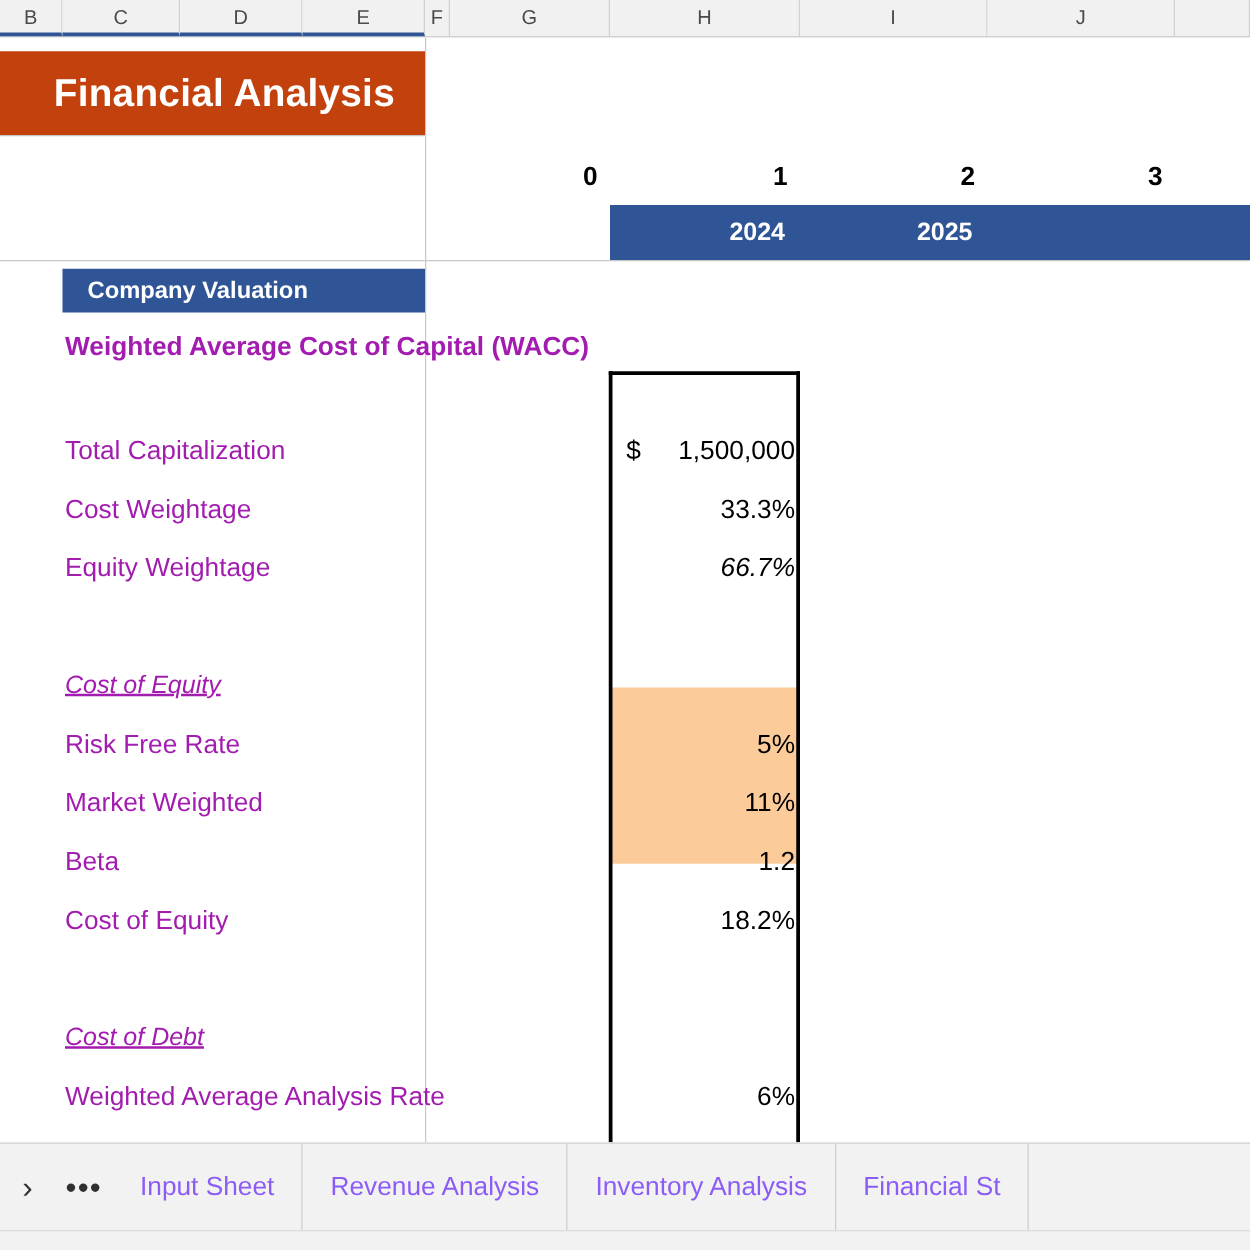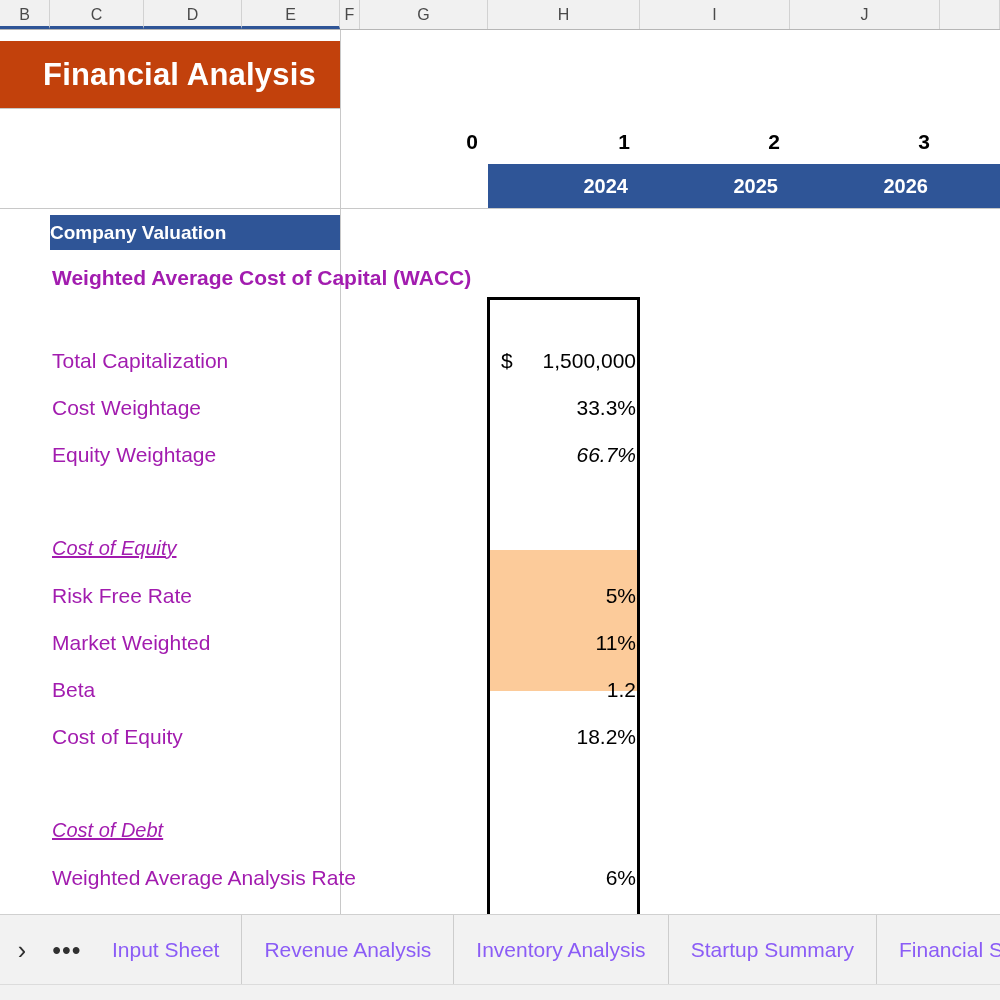--- a/index.html
+++ b/index.html
@@ -134,21 +134,21 @@
     left: 50px; top: 185px;
     width: 290px; height: 35px;
     background: #2f5597;
     display: flex;
     align-items: center;
   }
   .section-banner .section-text {
     color: #ffffff;
     font-size: 19px;
     font-weight: bold;
-    padding-left: 0;
+    padding-left: 20px;
     white-space: nowrap;
     font-family: "Liberation Sans", sans-serif;
   }
 
   
   .row-label {
     position: absolute;
     left: 52px;
     height: 47px;
     line-height: 47px;
@@ -293,21 +293,20 @@
     <div class="period-row" id="periodRow">
         <div class="period-num" style="left: 360px; width: 128px;">0</div>
         <div class="period-num" style="left: 488px; width: 152px;">1</div>
         <div class="period-num" style="left: 640px; width: 150px;">2</div>
         <div class="period-num" style="left: 790px; width: 150px;">3</div>
       </div>
 
     <div class="year-band" id="yearBand">
         <div class="year-cell" style="left: 0px; width: 152px;">2024</div>
         <div class="year-cell" style="left: 152px; width: 150px;">2025</div>
-        <div class="year-cell" style="left: 302px; width: 150px;">2026</div>
       </div>
 
     <div class="section-banner">
       <span class="section-text">Company Valuation</span>
     </div>
 
     <div id="inputBands">
         <div class="input-band" style="top: 520px; height: 141px; background: rgb(252, 203, 154);"></div>
       </div>
 
@@ -339,19 +338,18 @@
 
   </div>
 
   <div class="tabbar">
     <div class="tabbar-inner" id="tabStrip">
         <div class="nav-arrow">›</div>
         <div class="nav-dots">•••</div>
         <div class="sheet-tab">Input Sheet</div>
         <div class="sheet-tab">Revenue Analysis</div>
         <div class="sheet-tab">Inventory Analysis</div>
-        <div class="sheet-tab">Startup Summary</div>
         <div class="sheet-tab">Financial St</div>
       </div>
     <div class="tabbar-bottom"></div>
   </div>
 
 </div>
 
 </body></html>

